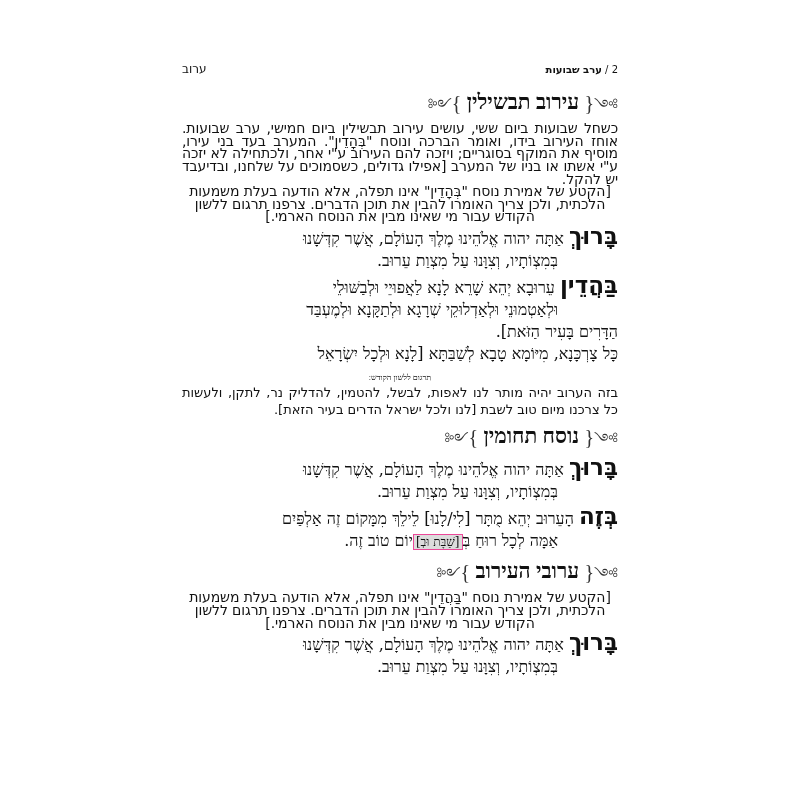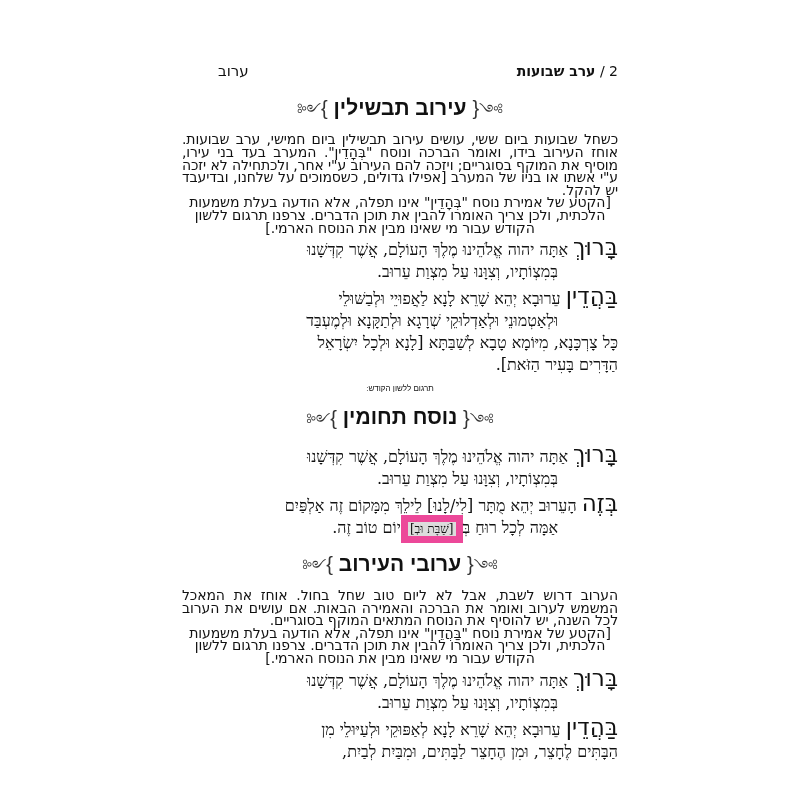--- a/index.html
+++ b/index.html
@@ -1,36 +1,36 @@
 <!DOCTYPE html>
 <html><head>
 <meta charset="utf-8">
 <style>
   html, body { margin:0; padding:0; background:#ffffff; }
   body { width:800px; height:800px; position:relative; overflow:hidden;
          font-family:"DejaVu Serif", serif; color:#111; }
   .page { position:absolute; left:182px; top:62px; width:436px; direction:rtl; }
   .runhead { display:flex; justify-content:space-between; align-items:baseline;
              font-family:"DejaVu Sans", sans-serif; height:22px; }
-  .runhead .left-part { font-size:14px; font-weight:bold;text-align:center; }
+  .runhead .left-part { font-size:10px; font-weight:bold;text-align:center; }
   .runhead .pgnum { font-weight:normal; }
-  .runhead .right-part { font-size:15px;margin-left:36px; }
-  .section-title { text-align:center; font-family:Liberation Sans, sans-serif;
-                   font-weight:bold; font-size:21px; margin:6px 0 5px 0; line-height:36px; }
+  .runhead .right-part { font-size:12px; }
+  .section-title { text-align:right; font-family:Liberation Serif, serif;
+                   font-weight:bold; font-size:21px; margin:6px 0 5px 0; line-height:24px; }
   .orn { display:inline-block; font-size:15px; color:#333; font-weight:normal; vertical-align:middle; }
   .orn .br { font-size:20px; }
   .inst { font-family:"DejaVu Sans", sans-serif; font-size:14px; line-height:12.6px;
           text-align:justify; text-align-last:right; margin:0; letter-spacing:-0.1px; }
   .inst.center { text-align:center; text-align-last:center; }
   .bless { font-size:16px; line-height:22px; margin:2px 0 0 0; text-align:justify; text-align-last:right; }
-  .bless .first { font-family:"DejaVu Sans", sans-serif; font-weight:normal; font-size:23px; }
+  .bless .first { font-family:"DejaVu Sans", sans-serif; font-weight:bold; font-size:23px; }
   .bless .cont { display:block; padding-right:60px; }
-  .tr-label { text-align:center; font-family:Liberation Sans, sans-serif; font-size:8px; margin:8px 0 2px 0; }
+  .tr-label { text-align:center; font-family:Liberation Serif, serif; font-size:8px; margin:8px 0 2px 0; }
   .tr-text { font-family:"DejaVu Sans", sans-serif; font-size:13px; line-height:17px; text-align:justify; text-align-last:right; margin:0; }
-  .hl { background:#dcdcdc; border:7px solid #ec4899; padding:0 2px; font-size:12px; }
+  .hl { background:#dcdcdc; border:1px solid #ec4899; padding:0 2px; font-size:12px; }
 </style>
 </head>
 <body>
 
 <div class="page">
 
   <div class="runhead">
     <span class="left-part">
       <span class="pgnum">2</span><span class="pgnum"> / </span><span>ערב שבועות</span>
     </span>
@@ -46,24 +46,25 @@
   <p class="inst center">[הקטע של אמירת נוסח "בְּהָדֵין" אינו תפלה, אלא הודעה בעלת משמעות הלכתית, ולכן צריך האומרו להבין את תוכן הדברים. צרפנו תרגום ללשון הקודש עבור מי שאינו מבין את הנוסח הארמי.]</p>
   <div class="bless">
     <span class="first">בָּרוּךְ</span>
     <span>אַתָּה יהוה אֱלֹהֵינוּ מֶלֶךְ הָעוֹלָם, אֲשֶׁר קִדְּשָׁנוּ</span>
     <span class="cont">בְּמִצְוֹתָיו, וְצִוָּנוּ עַל מִצְוַת עֵרוּב.</span>
   </div>
   <div class="bless">
     <span class="first">בַּהֲדֵין</span>
     <span>עֵרוּבָא יְהֵא שָׁרֵא לָנָא לַאֲפוּיֵי וּלְבַשּׁוּלֵי</span>
     <span class="cont">וּלְאַטְמוּנֵי וּלְאַדְלוּקֵי שְׁרָגָא וּלְתַקָּנָא וּלְמֶעְבַּד</span>
+    <span style="display:block">הַדָּרִים בָּעִיר הַזֹּאת].</span>
     <span style="display:block">כָּל צָרְכָּנָא, מִיּוֹמָא טָבָא לְשַׁבַּתָּא [לָנָא וּלְכָל יִשְׂרָאֵל</span>
-    <span style="display:block">הַדָּרִים בָּעִיר הַזֹּאת].</span>
   </div>
   <div class="tr-label">תרגום ללשון הקודש:</div>
+  <p class="tr-text">בזה הערוב יהיה מותר לנו לאפות, לבשל, להטמין, להדליק נר, לתקן, ולעשות כל צרכנו מיום טוב לשבת [לנו ולכל ישראל הדרים בעיר הזאת].</p>
 
   <div class="section-title">
     <span class="orn"><span>༻</span><span class="br">{</span></span>
     <span>נוסח תחומין</span>
     <span class="orn"><span class="br">}</span><span>༺</span></span>
   </div>
   <div class="bless">
     <span class="first">בָּרוּךְ</span>
     <span>אַתָּה יהוה אֱלֹהֵינוּ מֶלֶךְ הָעוֹלָם, אֲשֶׁר קִדְּשָׁנוּ</span>
     <span class="cont">בְּמִצְוֹתָיו, וְצִוָּנוּ עַל מִצְוַת עֵרוּב.</span>
@@ -72,25 +73,19 @@
     <span class="first">בְּזֶה</span>
     <span>הָעֵרוּב יְהֵא מֻתָּר [לִי/לָנוּ] לֵילֵךְ מִמָּקוֹם זֶה אַלְפַּיִם</span>
     <span class="cont"><span>אַמָּה לְכָל רוּחַ בְּ</span><span class="hl">[שַׁבָּת וּבְ]</span><span>יוֹם טוֹב זֶה.</span></span>
   </div>
 
   <div class="section-title">
     <span class="orn"><span>༻</span><span class="br">{</span></span>
     <span>ערובי העירוב</span>
     <span class="orn"><span class="br">}</span><span>༺</span></span>
   </div>
-  <p class="inst">הערוב דרוש לשבת, אבל לא ליום טוב שחל בחול. אוחז את המאכל המשמש לערוב ואומר את הברכה והאמירה הבאות. אם עושים את הערוב לכל השנה, יש להוסיף את הנוסח המתאים המוקף בסוגריים.</p>
   <p class="inst center">[הקטע של אמירת נוסח "בַּהֲדֵין" אינו תפלה, אלא הודעה בעלת משמעות הלכתית, ולכן צריך האומרו להבין את תוכן הדברים. צרפנו תרגום ללשון הקודש עבור מי שאינו מבין את הנוסח הארמי.]</p>
   <div class="bless">
     <span class="first">בָּרוּךְ</span>
     <span>אַתָּה יהוה אֱלֹהֵינוּ מֶלֶךְ הָעוֹלָם, אֲשֶׁר קִדְּשָׁנוּ</span>
     <span class="cont">בְּמִצְוֹתָיו, וְצִוָּנוּ עַל מִצְוַת עֵרוּב.</span>
   </div>
-  <div class="bless">
-    <span class="first">בַּהֲדֵין</span>
-    <span>עֵרוּבָא יְהֵא שָׁרֵא לָנָא לְאַפּוּקֵי וּלְעַיּוּלֵי מִן</span>
-    <span style="display:block">הַבָּתִּים לֶחָצֵר, וּמִן הֶחָצֵר לַבָּתִּים, וּמִבַּיִת לְבַיִת,</span>
-  </div>
 </div>
 
 </body></html>

